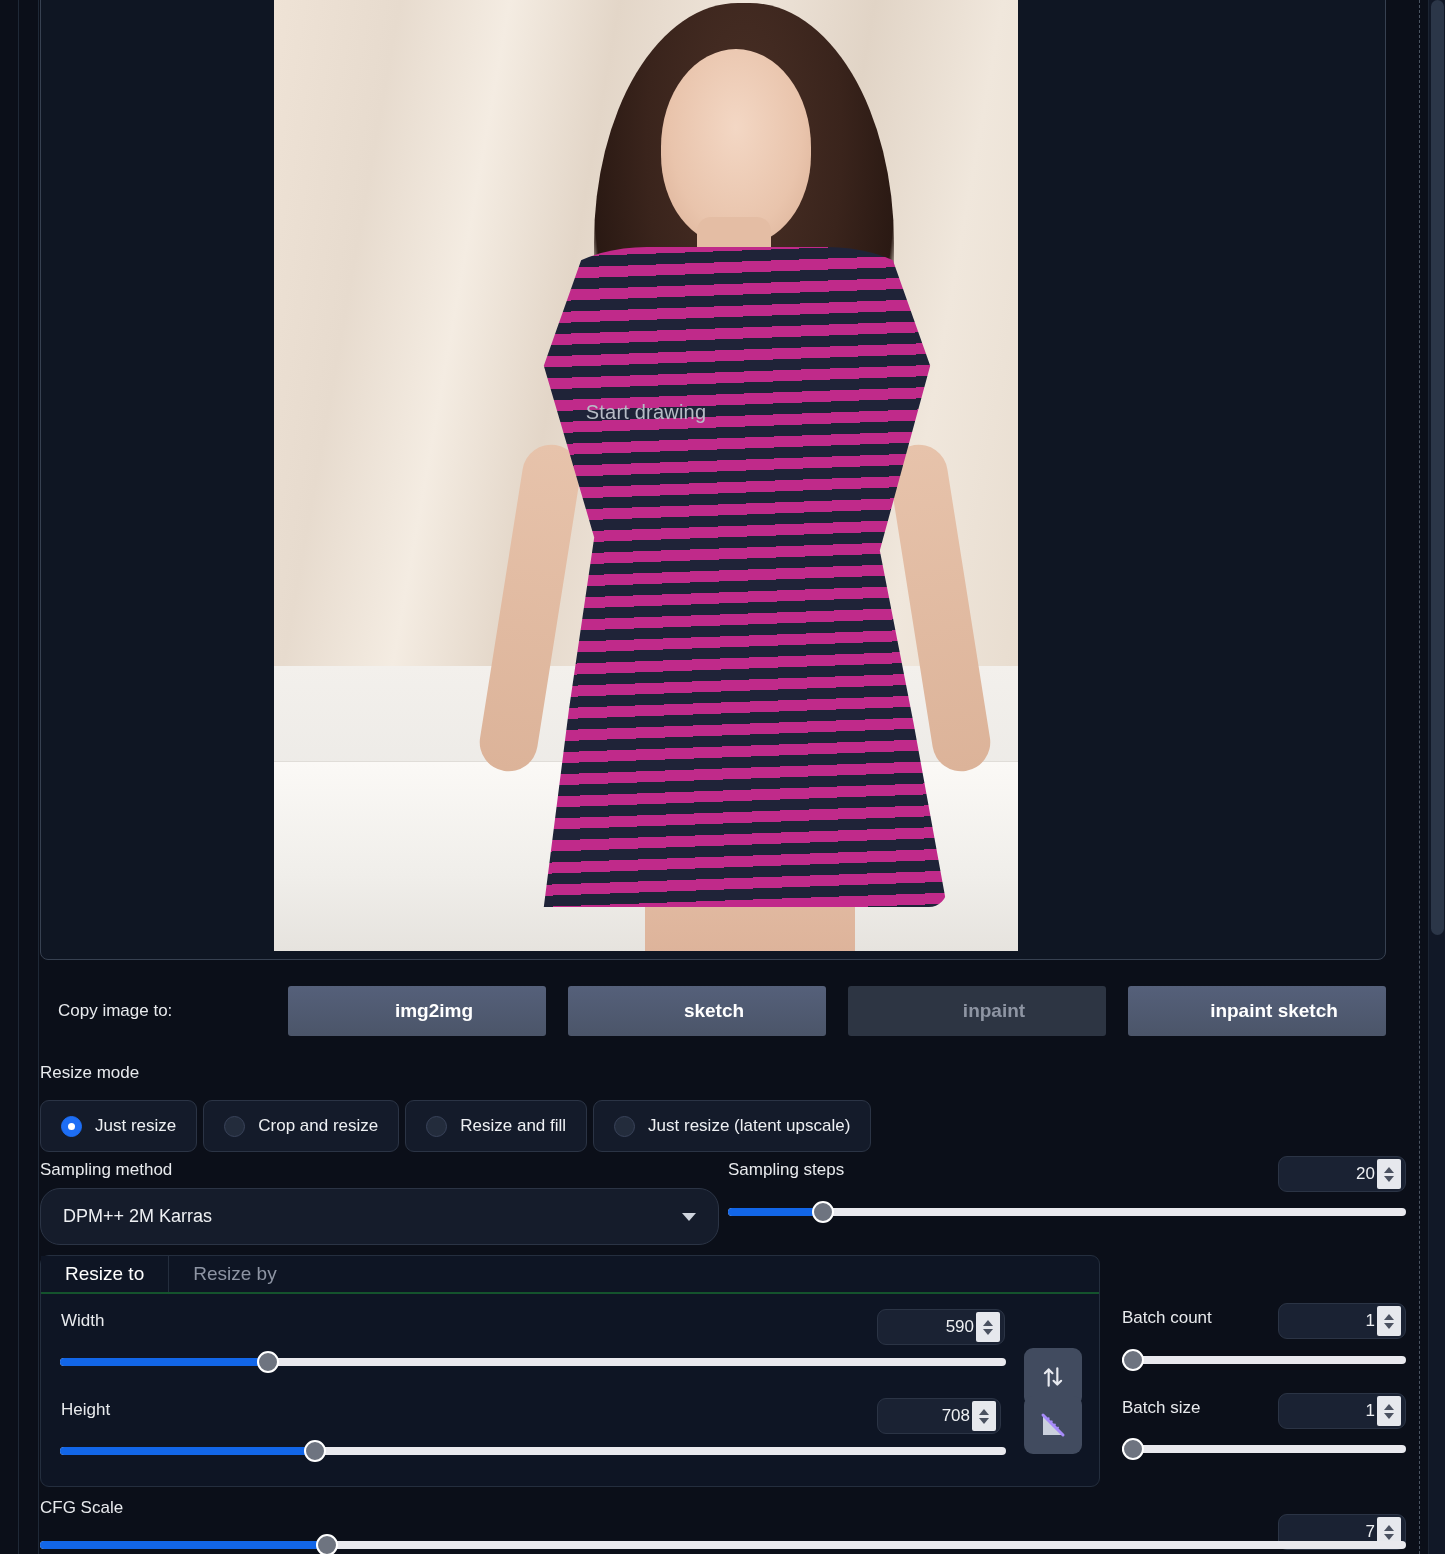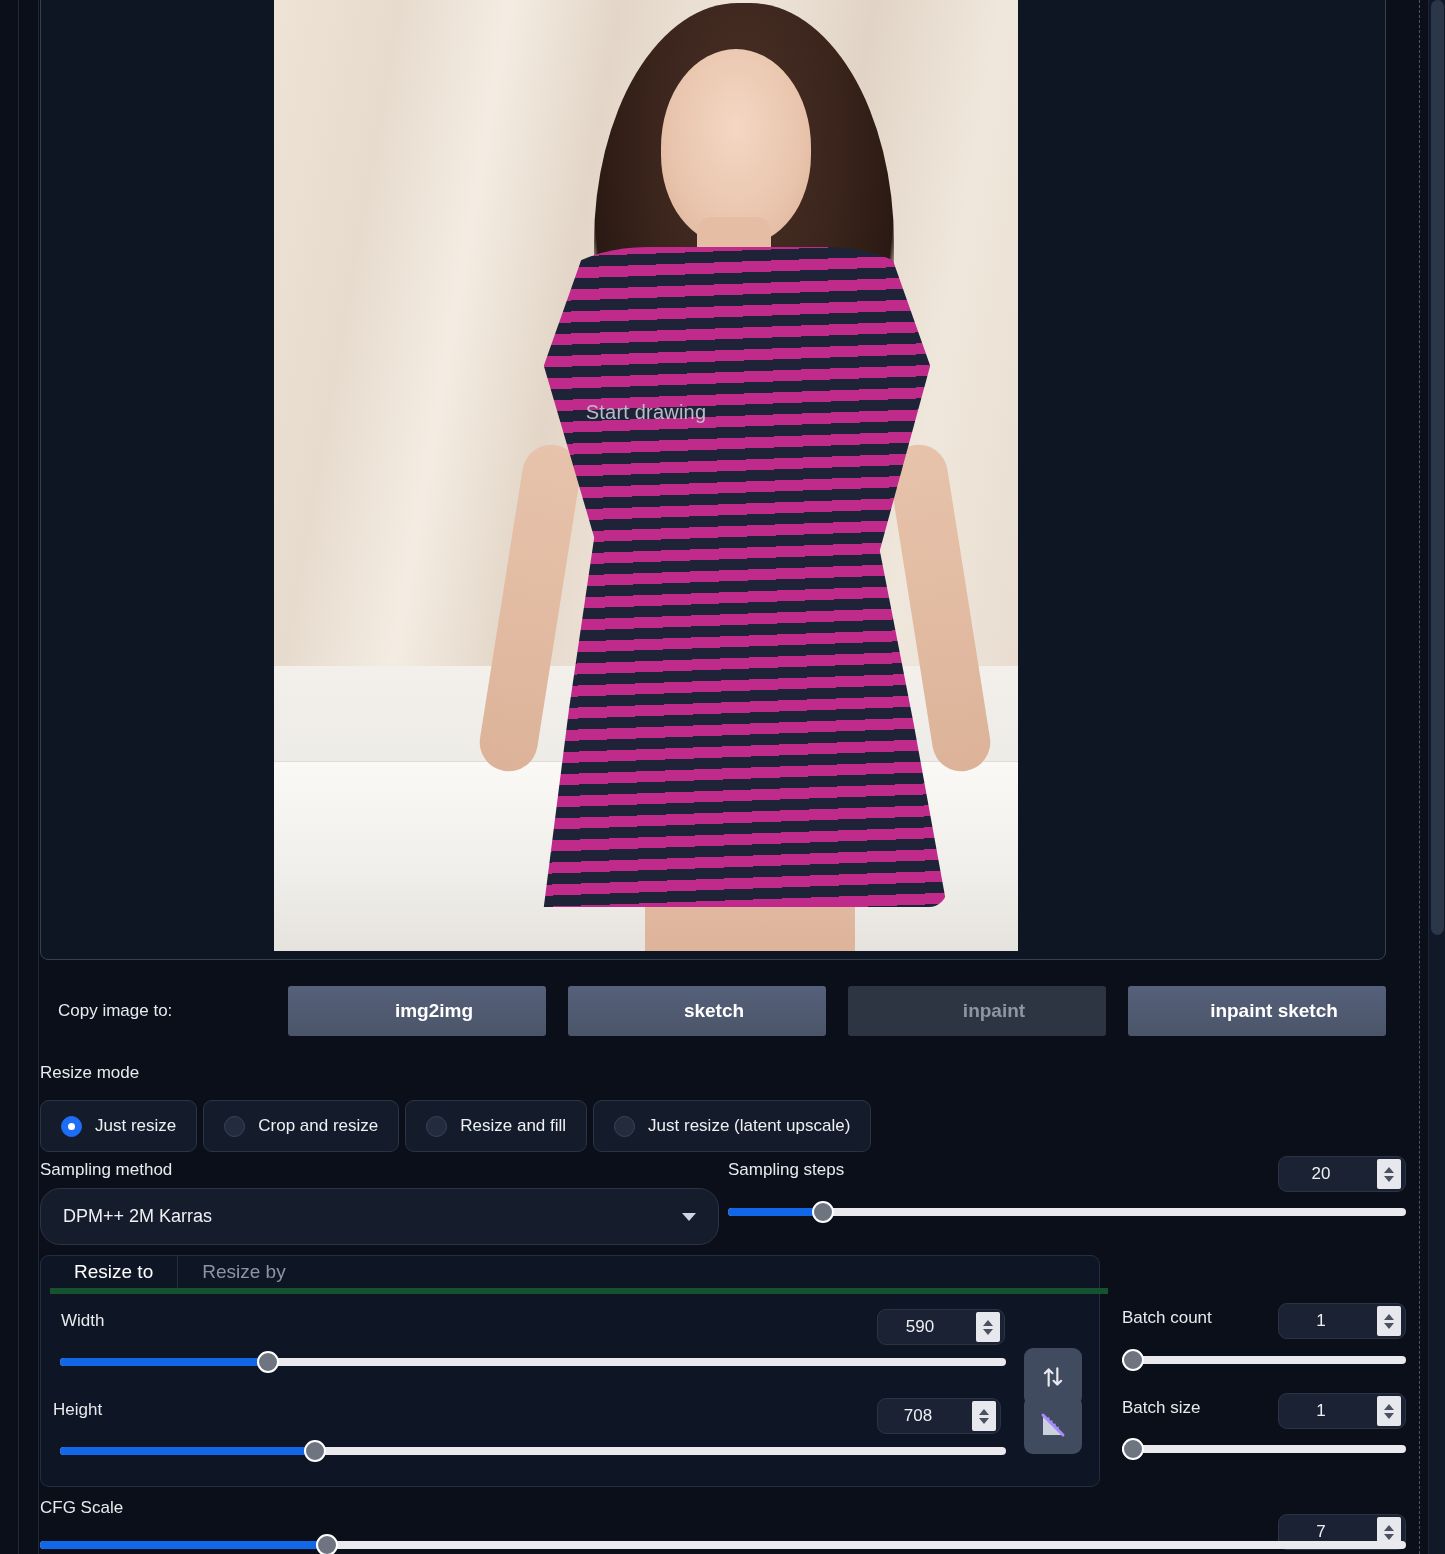--- a/index.html
+++ b/index.html
@@ -244,23 +244,23 @@
   
   .num-pill {
     position: absolute;
     height: 36px;
     background: #1a2233;
     border: 1px solid #2b3445;
     border-radius: 9px;
     display: flex; align-items: center;
   }
   .num-val {
-    flex: 1; text-align: center;
+    flex: 1; text-align: right;
     font-size: 17px; color: #eef0f3;
-    padding-right: 14px;
+    padding-right: 2px;
   }
   .spinner {
     width: 24px; height: 30px;
     background: #e6e8ed;
     border-radius: 2px;
     margin-right: 4px;
     display: flex; flex-direction: column;
     align-items: center; justify-content: center;
     gap: 3px; flex: none;
   }
@@ -295,41 +295,41 @@
 
   
   #resize-box {
     position: absolute; left: 40px; top: 1255px;
     width: 1060px; height: 232px;
     border: 1px solid #242e3e;
     border-radius: 9px;
     background: #0e1524;
   }
   #resize-tabs {
-    position: absolute; left: 9px; top: 0;
+    position: absolute; left: 0; top: 0;
     display: flex; height: 38px;
-    border-bottom: 6px solid #14532d;
+    border-bottom: 2px solid #14532d;
     width: 100%;
     text-align: center;
   }
   .tab {
     padding: 0 24px;
     display: flex; align-items: center;
     font-size: 19px; cursor: pointer;
   }
   #tab-resize-to {
     color: #ffffff;
     border-right: 1px solid #242e3e;
     background: #0e1524;
     position: relative; top: 0;
   }
   #tab-resize-by { color: #8d94a3; }
 
   #width-label  { position: absolute; left: 20px; top: 55px;  font-size: 17px; color: #e8eaed; }
-  #height-label { position: absolute; left: 12px; top: 144px; font-size: 17px; color: #e8eaed; }
+  #height-label { position: absolute; left: 20px; top: 144px; font-size: 17px; color: #e8eaed; }
   #width-slider  { left: 60px; top: 1351px; width: 946px; }
   #height-slider { left: 60px; top: 1440px; width: 946px; }
   #width-pill  { left: 877px; top: 1309px; width: 128px; }
   #height-pill { left: 877px; top: 1398px; width: 124px; }
 
   .sq-btn {
     position: absolute;
     width: 58px; height: 58px;
     background: #414b5f;
     border-radius: 9px;

